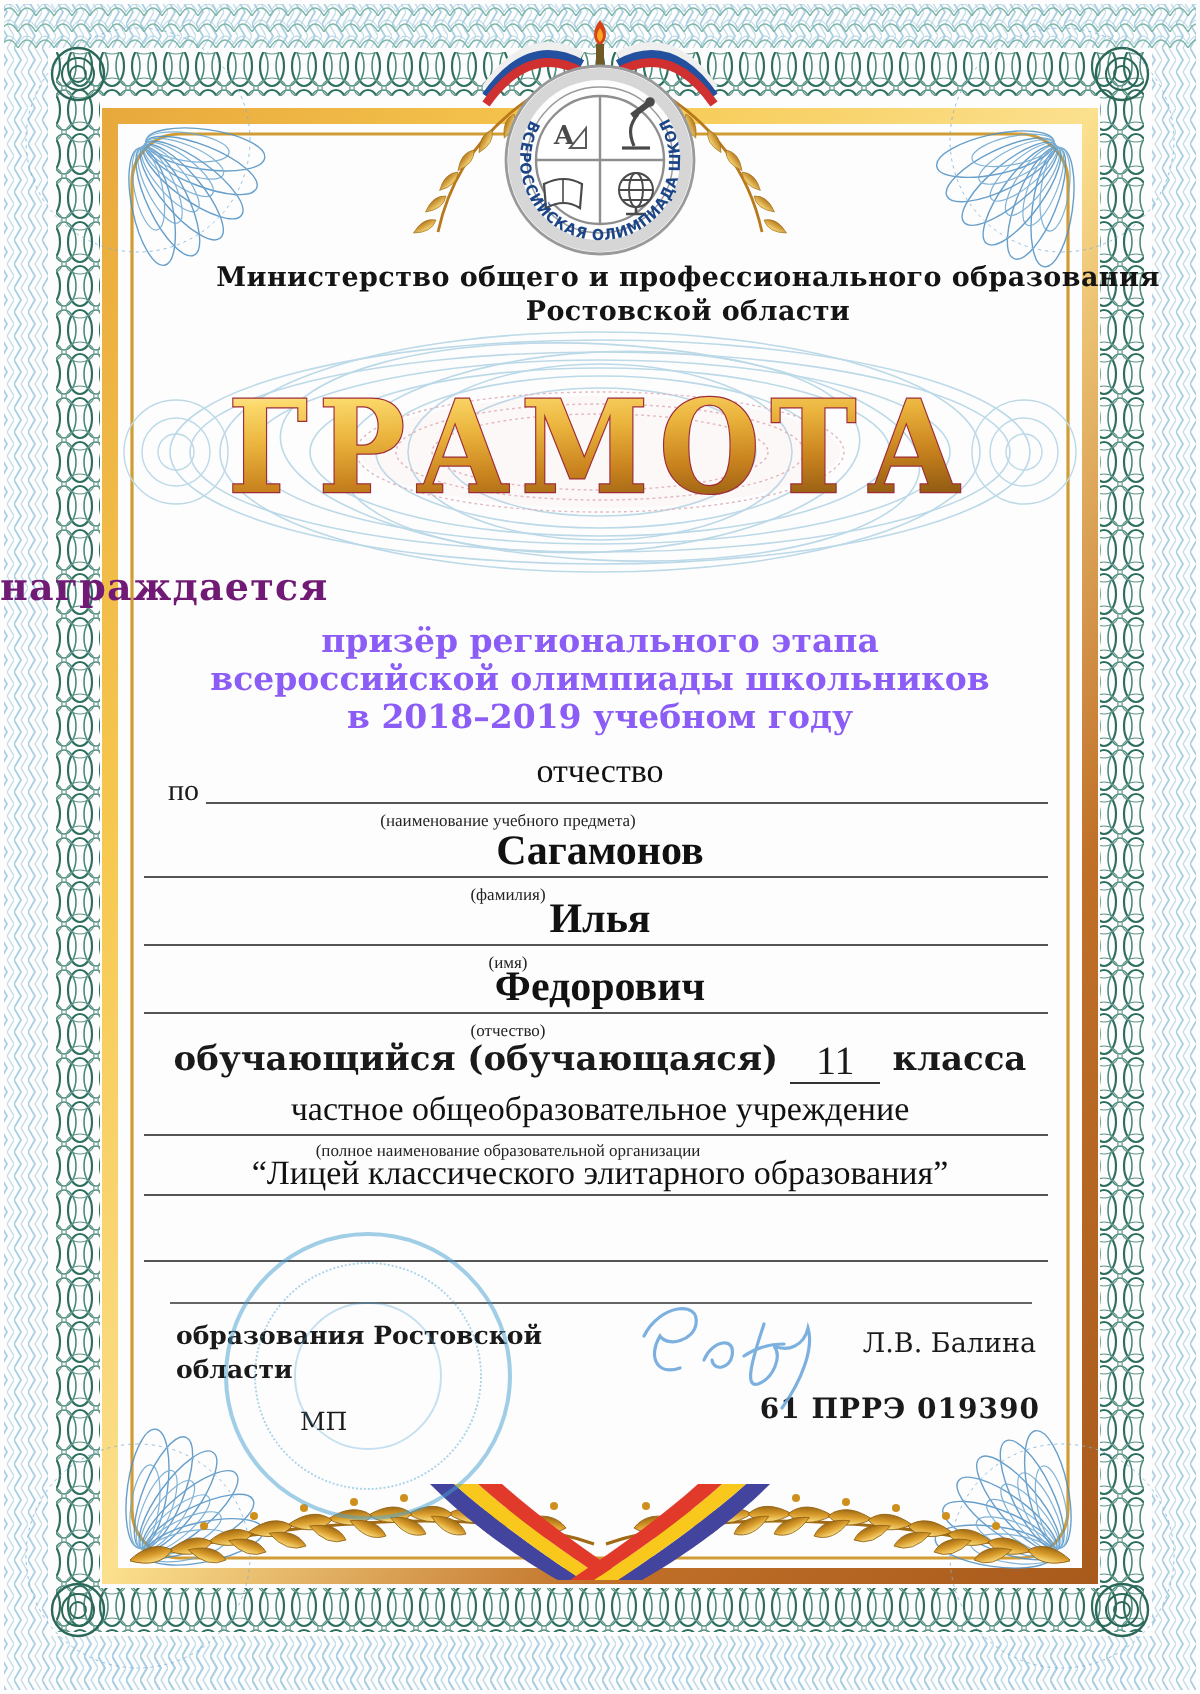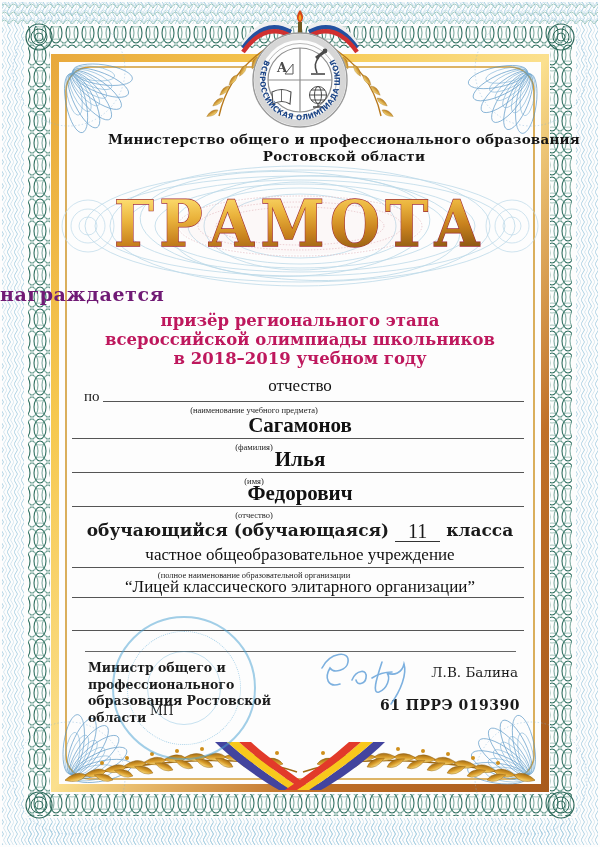--- a/index.html
+++ b/index.html
@@ -6,21 +6,21 @@
   .page{position:relative;width:600px;height:847px;margin:0 auto;background:#fdfdfd;overflow:hidden;
         font-family:"DejaVu Serif", serif;color:#1a1a1a;}
   .abs{position:absolute;}
   svg{display:block;}
   
   .ministry{top:131px;left:0;width:600px;text-align:center;font-weight:bold;
             font-size:13.5px;line-height:17px;letter-spacing:.2px;color:#141414;z-index:4;margin-left:44px;}
   .awarded{top:283px;left:0;width:600px;text-align:left;font-weight:bold;
            font-size:19px;color:#701a75;letter-spacing:.6px;z-index:4;}
   .reason{top:311px;left:0;width:600px;text-align:center;font-weight:bold;
-          font-size:16.5px;line-height:19px;color:#be185d;z-index:4;}
+          font-size:16.5px;line-height:19px;color:#8b5cf6;z-index:4;}
   
   .fval{left:0;width:600px;text-align:center;font-family:"Liberation Serif", serif;
         font-size:17px;color:#111;z-index:4;}
   .fval.bold{font-weight:bold;font-size:21px;}
   .fline{border-top:1px solid #555;height:0;z-index:3;}
   .fcap{left:0;width:508px;text-align:center;font-family:"Liberation Serif", serif;
         font-size:8.5px;color:#222;z-index:4;}
   .prefix{left:84px;top:388px;font-family:"Liberation Serif", serif;font-size:15px;z-index:4;}
   .student{top:520px;left:0;width:600px;text-align:center;font-weight:bold;font-size:17px;z-index:4;}
   .grade{display:inline-block;font-family:"Liberation Serif", serif;font-weight:normal;
@@ -254,28 +254,27 @@
   <div class="abs student">
     <span>обучающийся (обучающаяся)</span>
     <span class="grade">11</span>
     <span>класса</span>
   </div>
 
   <div class="abs fval" style="top:545px">частное общеобразовательное учреждение</div>
   <div class="abs fline" style="top:567px;left:72px;right:76px"></div>
   <div class="abs fcap" style="top:570px">(полное наименование образовательной организации</div>
 
-  <div class="abs fval" style="top:577px">“Лицей классического элитарного организации”</div>
+  <div class="abs fval" style="top:577px">“Лицей классического элитарного образования”</div>
   <div class="abs fline" style="top:597px;left:72px;right:76px"></div>
 
   <div class="abs fline" style="top:630px;left:72px;right:76px"></div>
 
   <div class="abs footline"></div>
   <div class="abs minister">
-    <div>Министр общего и профессионального</div>
     <div>образования Ростовской области</div>
   </div>
   <div class="abs mp">МП</div>
   <div class="abs stamp"></div>
 
   <svg class="abs" style="top:648px;left:316px;z-index:5" width="110" height="60" viewBox="0 0 110 60">
     <g fill="none" stroke="#6fa8dc" stroke-width="1.6" stroke-linecap="round" opacity="0.9">
       <path d="M6 20 C 14 4, 34 2, 32 14 C 31 22, 18 26, 14 20 C 8 30, 12 40, 24 36"></path>
       <path d="M36 32 C 40 22, 52 20, 50 30 C 49 36, 41 38, 40 32"></path>
       <path d="M56 30 C 62 26, 68 24, 76 24"></path>

